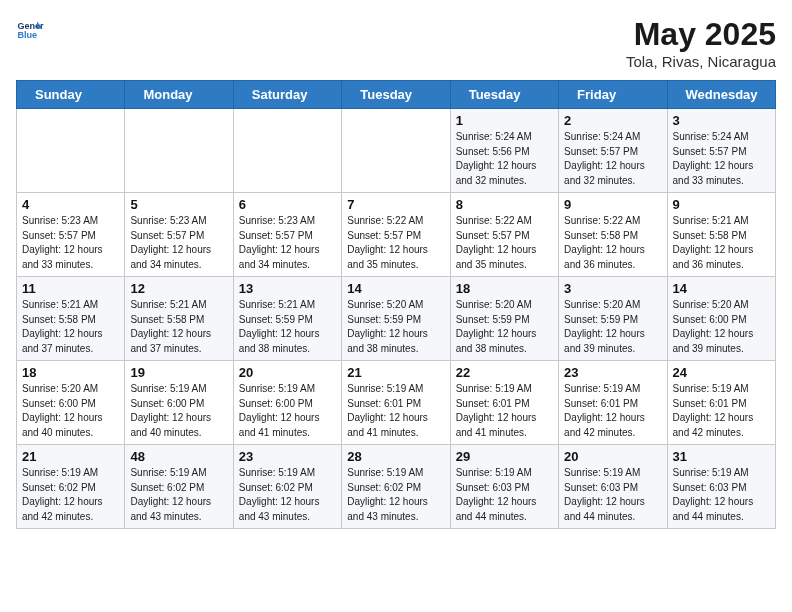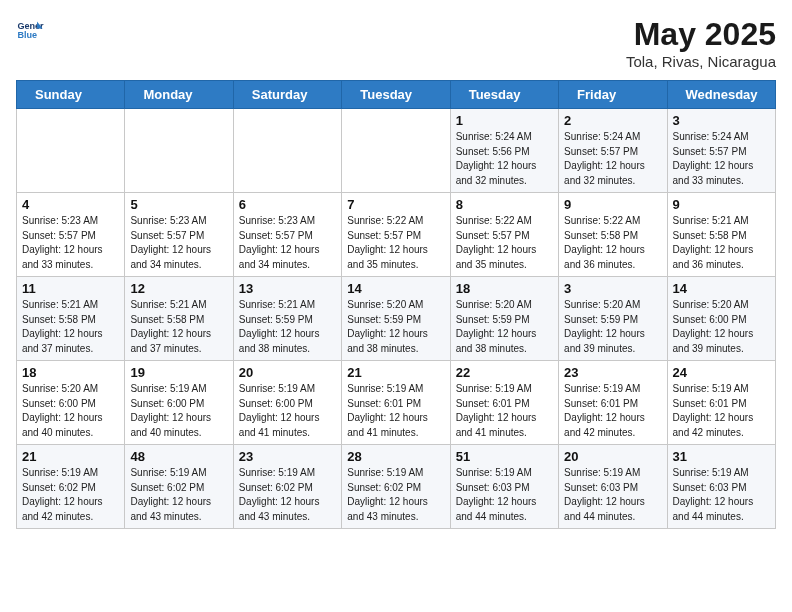--- a/index.html
+++ b/index.html
@@ -311,21 +311,21 @@
 and 43 minutes.</div>
         </td>
         <td>
           <div class="day-num">28</div>
           <div class="cell-info" style="white-space: pre-line;">Sunrise: 5:19 AM
 Sunset: 6:02 PM
 Daylight: 12 hours
 and 43 minutes.</div>
         </td>
         <td>
-          <div class="day-num">51</div>
+          <div class="day-num">29</div>
           <div class="cell-info" style="white-space: pre-line;">Sunrise: 5:19 AM
 Sunset: 6:03 PM
 Daylight: 12 hours
 and 44 minutes.</div>
         </td>
         <td>
           <div class="day-num">20</div>
           <div class="cell-info" style="white-space: pre-line;">Sunrise: 5:19 AM
 Sunset: 6:03 PM
 Daylight: 12 hours

